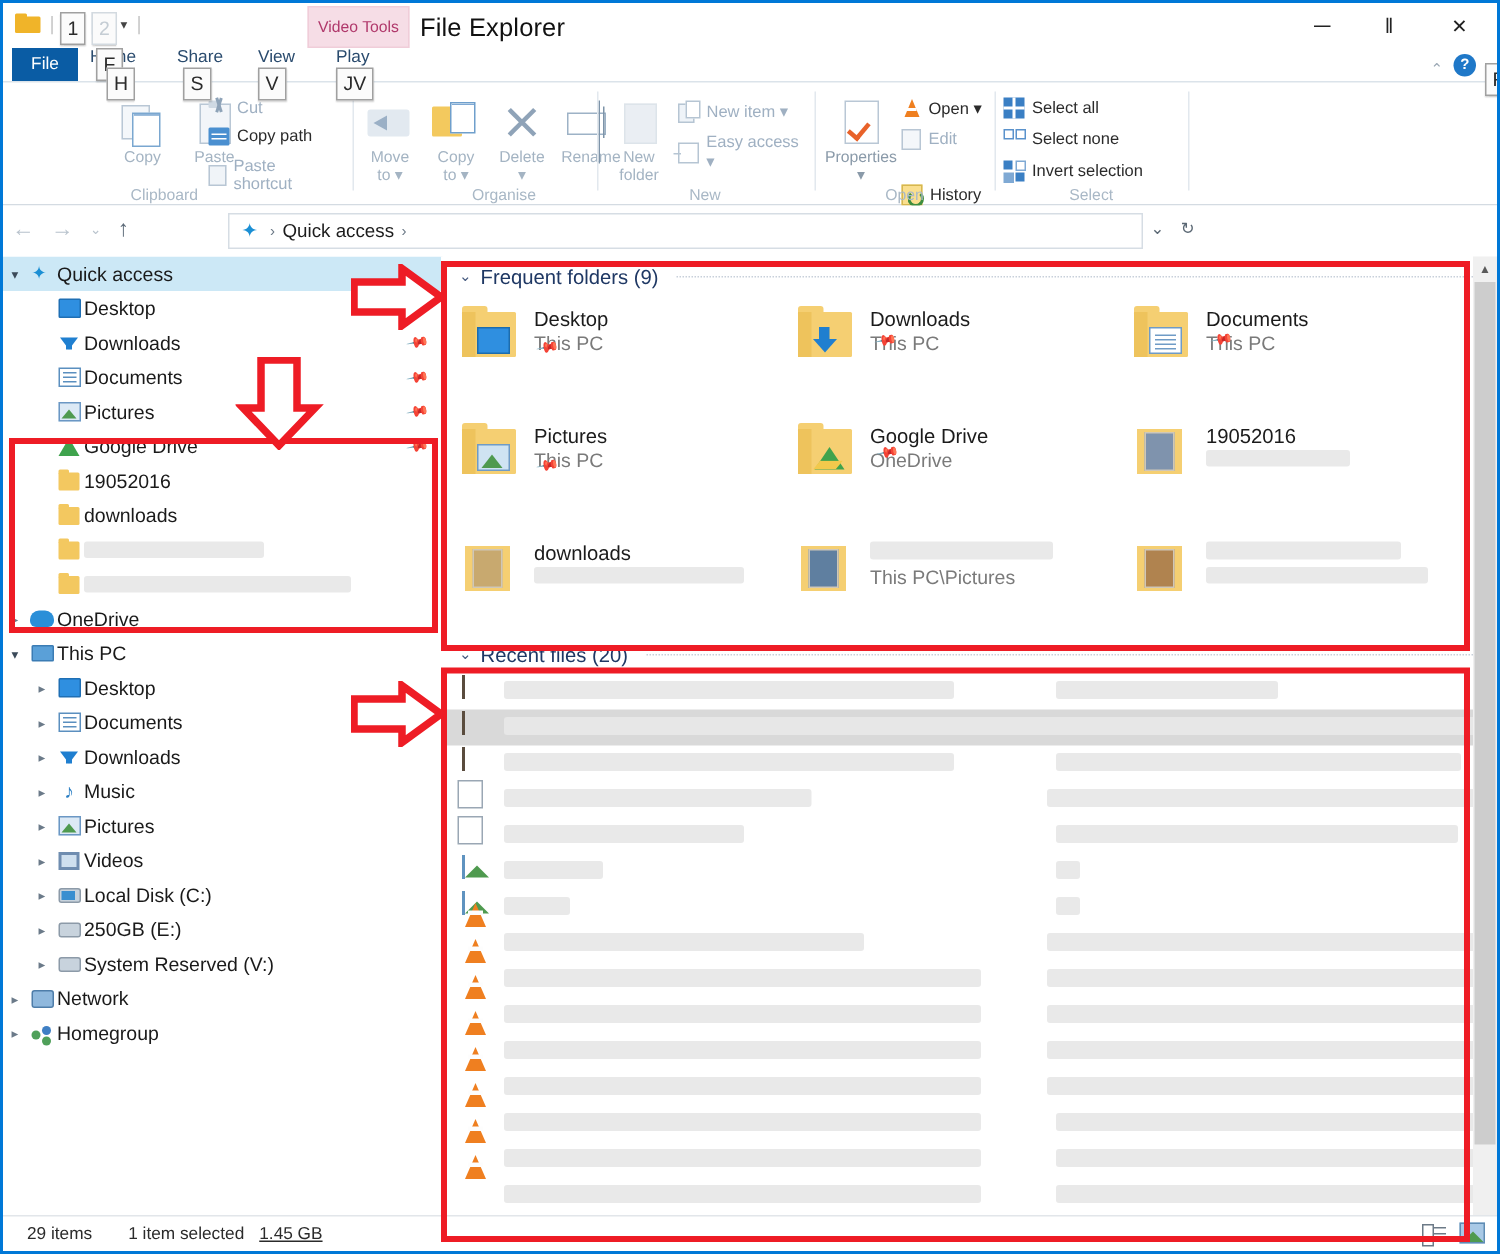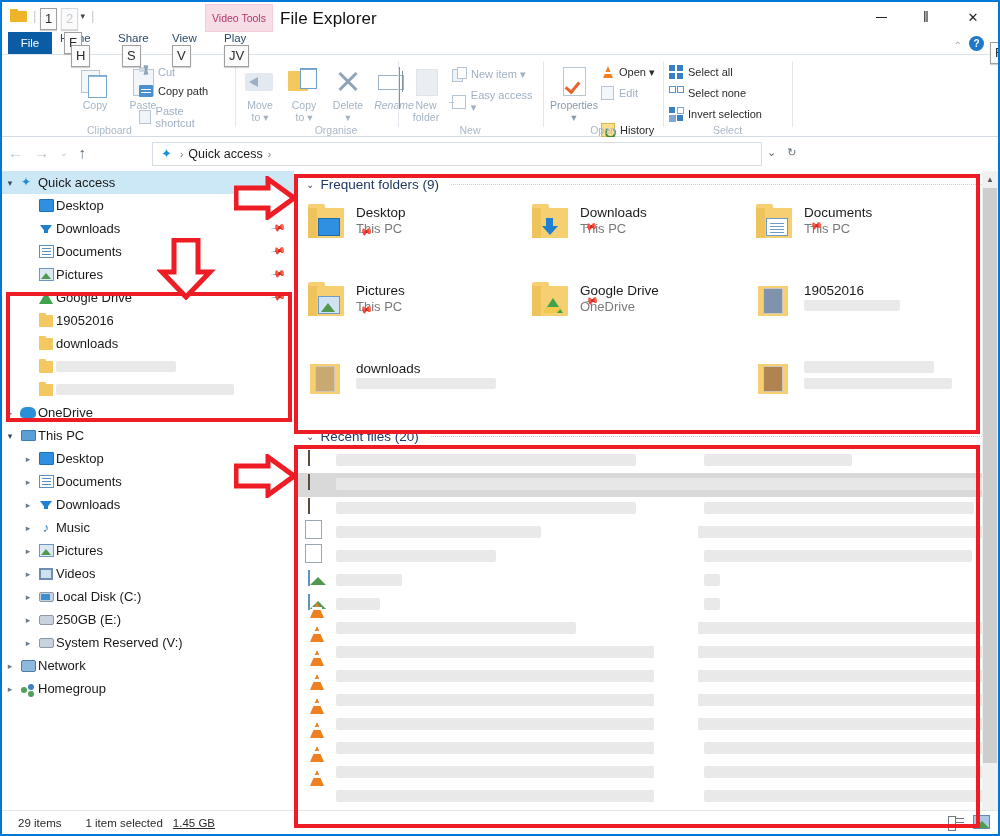--- a/index.html
+++ b/index.html
@@ -346,21 +346,21 @@
         <div class="cap"><span>Copy</span><br>
           <span>to ▾</span></div>
       </div>
       <div class="bigbtn" style="left:88px;width:48px;">
         <div class="glyph">
             <div class="del-glyph"></div>
           </div>
         <div class="cap"><span>Delete</span><br>
           <span>▾</span></div>
       </div>
-      <div class="bigbtn" style="left:130px;width:56px;font-style:italic;">
+      <div class="bigbtn" style="left:130px;width:56px;">
         <div class="glyph">
             <div class="ren-glyph"></div>
           </div>
         <div class="cap">Rename</div>
       </div>
       <div class="glabel" style="left:20px;width:160px;">Organise</div>
     </div>
     <div class="rgsep" style="left:396px;"></div>
 
     <div class="rgroup" style="left:398px;width:140px;">
@@ -713,20 +713,31 @@
         </div>
         <div class="tile" style="left: 14px; top: 162px;">
           <div class="ticon">
             <div class="thumbfolder">
               <div class="ph" style="background:#c8a96f;"></div>
             </div>
           </div>
           <div class="tmeta">
             <div class="tname"><span>downloads</span></div>
             <div class="tsub"><span class="blur" style="width:140px;height:11px;"></span></div>
+          </div>
+        </div>
+        <div class="tile" style="left: 238px; top: 162px;">
+          <div class="ticon">
+            <div class="thumbfolder">
+              <div class="ph" style="background:#5f7fa0;"></div>
+            </div>
+          </div>
+          <div class="tmeta">
+            <div class="tname"><span class="blur" style="width:122px;height:12px;"></span></div>
+            <div class="tsub"><span>This PC\Pictures</span></div>
           </div>
         </div>
         <div class="tile" style="left: 462px; top: 162px;">
           <div class="ticon">
             <div class="thumbfolder">
               <div class="ph" style="background:#b0834f;"></div>
             </div>
           </div>
           <div class="tmeta">
             <div class="tname"><span class="blur" style="width:130px;height:12px;"></span></div>

